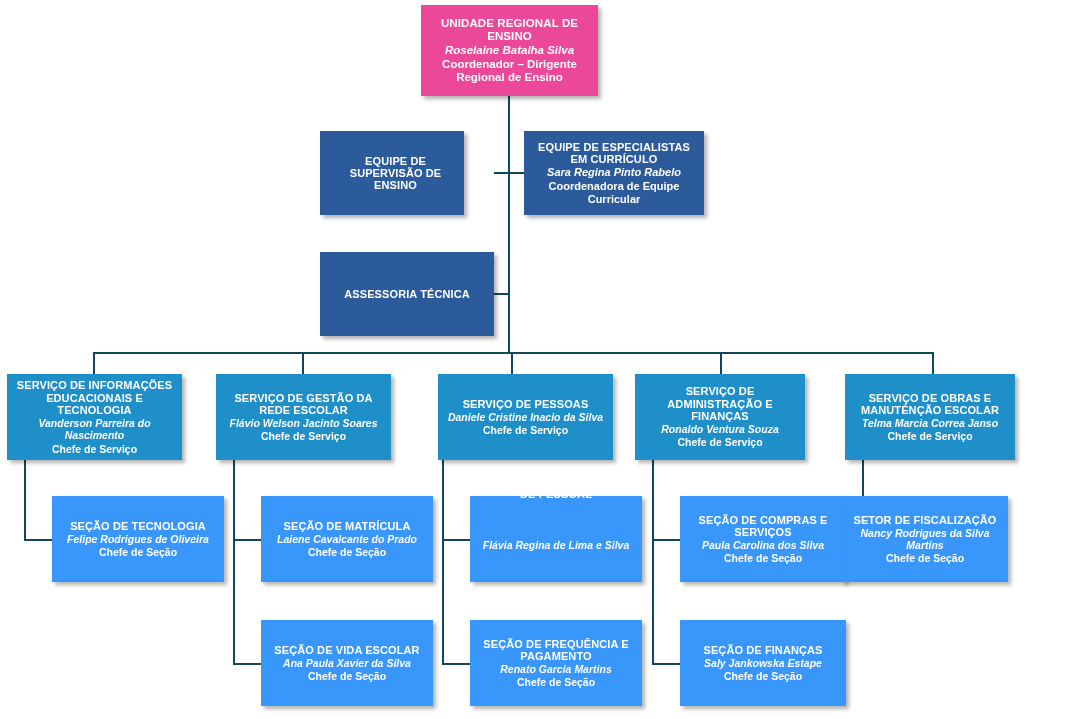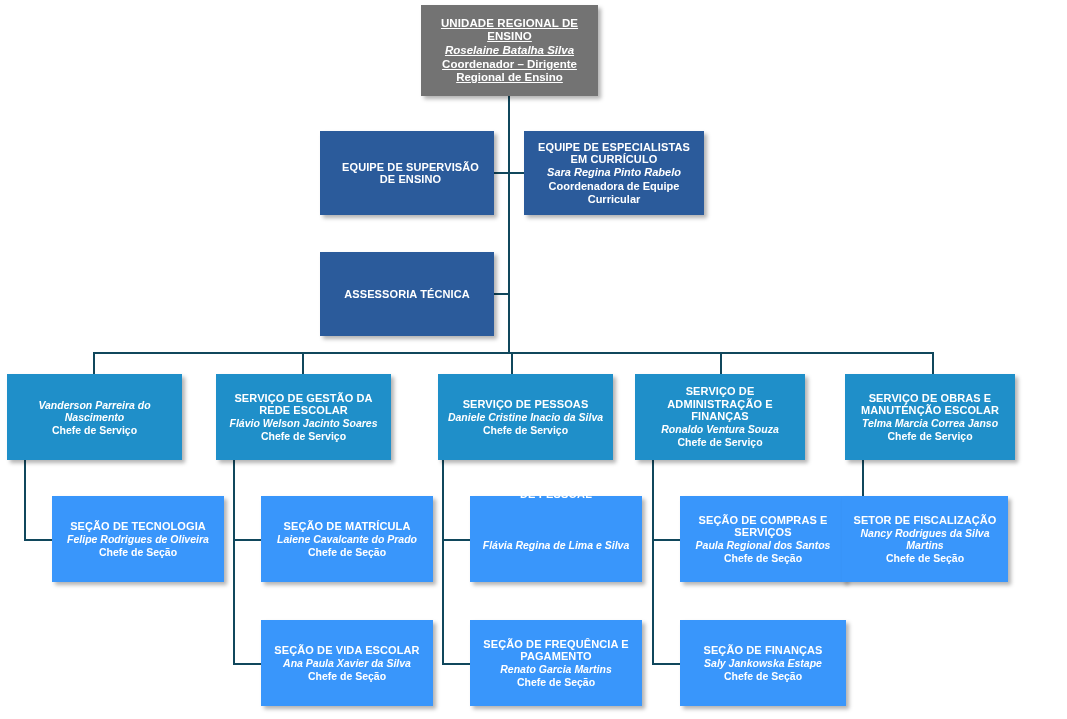--- a/index.html
+++ b/index.html
@@ -43,23 +43,22 @@
     margin-top: 1px;
   }
   .node .n-role {
     font-weight: bold;
     line-height: 1.15;
     margin-top: 1px;
   }
 
   
   .lvl-root {
-    background: #737373;
+    background: #ec4899;
     font-size: 11.5px;
-    text-decoration: underline;
   }
   .lvl-root .n-title { font-size: 11.5px; }
   .lvl-root .n-person { font-size: 11.5px; }
   .lvl-root .n-role { font-size: 11.5px; }
 
   .lvl-staff {
     background: #2B5B9B;
     font-size: 11px;
   }
   .lvl-staff .n-title { font-size: 11px; }
@@ -129,35 +128,36 @@
 
   <div class="conn" style="left:862px; top:460px; width:2px; height:80px;"></div>
   <div class="conn" style="left:862px; top:539px; width:29px; height:2px;"></div>
 
   <div class="node lvl-root" style="left:421px; top:5px; width:177px; height:91px;">
     <div class="n-title">UNIDADE REGIONAL DE ENSINO</div>
     <div class="n-person">Roselaine Batalha Silva</div>
     <div class="n-role">Coordenador – Dirigente Regional de Ensino</div>
   </div>
 
-  <div class="node lvl-staff" style="left:320px; top:131px; width:174px; height:84px;padding-left:13px;">
+  <div class="node lvl-staff" style="left:320px; top:131px; width:144px; height:84px;padding-left:13px;">
     <div class="n-title">EQUIPE DE SUPERVISÃO DE ENSINO</div>
   </div>
 
   <div class="node lvl-staff" style="left:524px; top:131px; width:180px; height:84px;">
     <div class="n-title">EQUIPE DE ESPECIALISTAS EM CURRÍCULO</div>
     <div class="n-person">Sara Regina Pinto Rabelo</div>
     <div class="n-role">Coordenadora de Equipe Curricular</div>
   </div>
 
   <div class="node lvl-staff" style="left:320px; top:252px; width:174px; height:84px;">
     <div class="n-title">ASSESSORIA TÉCNICA</div>
   </div>
 
   <div class="node lvl-service" style="left:7px; top:374px; width:175px; height:86px;">
+    <div class="n-title">SERVIÇO DE INFORMAÇÕES EDUCACIONAIS E TECNOLOGIA</div>
     <div class="n-person">Vanderson Parreira do Nascimento</div>
     <div class="n-role">Chefe de Serviço</div>
   </div>
 
   <div class="node lvl-service" style="left:216px; top:374px; width:175px; height:86px;">
     <div class="n-title">SERVIÇO DE GESTÃO DA REDE ESCOLAR</div>
     <div class="n-person">Flávio Welson Jacinto Soares</div>
     <div class="n-role">Chefe de Serviço</div>
   </div>
 
@@ -192,21 +192,21 @@
   </div>
 
   <div class="node lvl-section" style="left:470px; top:496px; width:172px; height:86px;gap:38px;">
     <div class="n-title">SEÇÃO DE ADMINISTRAÇÃO DE PESSOAL</div>
     <div class="n-person">Flávia Regina de Lima e Silva</div>
     <div class="n-role">Chefe de Seção</div>
   </div>
 
   <div class="node lvl-section" style="left:680px; top:496px; width:166px; height:86px;">
     <div class="n-title">SEÇÃO DE COMPRAS E SERVIÇOS</div>
-    <div class="n-person">Paula Regional dos Santos</div>
+    <div class="n-person">Paula Carolina dos Silva</div>
     <div class="n-role">Chefe de Seção</div>
   </div>
 
   <div class="node lvl-section" style="left:842px; top:496px; width:166px; height:86px;">
     <div class="n-title">SETOR DE FISCALIZAÇÃO</div>
     <div class="n-person">Nancy Rodrigues da Silva Martins</div>
     <div class="n-role">Chefe de Seção</div>
   </div>
 
   <div class="node lvl-section" style="left:261px; top:620px; width:172px; height:86px;">

